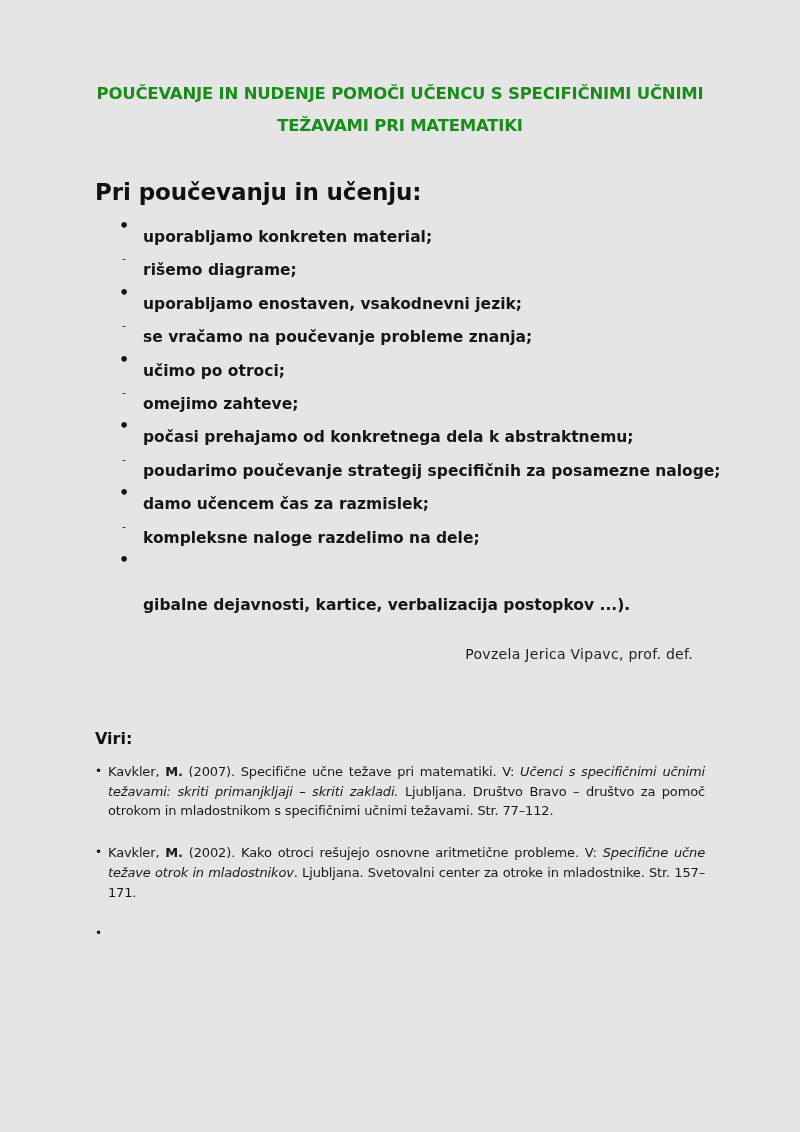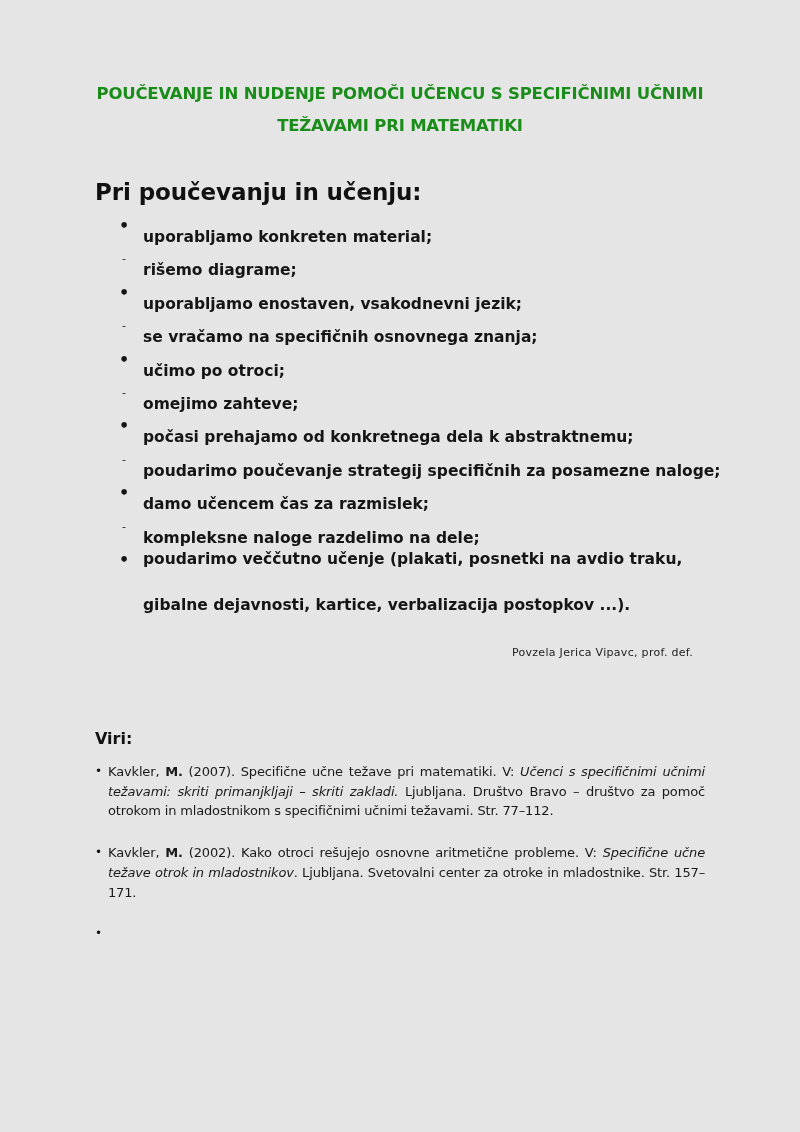--- a/index.html
+++ b/index.html
@@ -92,21 +92,21 @@
       left: 143px;
       top: 12px;
     }
     .author {
       position: absolute;
       left: 400px;
       width: 293px;
       top: 646px;
       text-align: right;
       font-family: "DejaVu Sans", sans-serif;
-      font-size: 11px;
+      font-size: 14px;
       color: #222222;
       letter-spacing: 0.3px;
       white-space: nowrap;
     }
     .refs-heading {
       position: absolute;
       left: 95px;
       top: 729px;
       font-weight: bold;
       font-size: 16px;
@@ -171,21 +171,21 @@
     <li class="teach-item">
       <span class="marker dash">-</span>
       <span class="item-text">rišemo diagrame;</span>
     </li>
     <li class="teach-item">
       <span class="marker bullet">•</span>
       <span class="item-text">uporabljamo enostaven, vsakodnevni jezik;</span>
     </li>
     <li class="teach-item">
       <span class="marker dash">-</span>
-      <span class="item-text">se vračamo na specifičnih osnovnega znanja;</span>
+      <span class="item-text">se vračamo na poučevanje probleme znanja;</span>
     </li>
     <li class="teach-item">
       <span class="marker bullet">•</span>
       <span class="item-text">učimo po otroci;</span>
     </li>
     <li class="teach-item">
       <span class="marker dash">-</span>
       <span class="item-text">omejimo zahteve;</span>
     </li>
     <li class="teach-item">
@@ -199,21 +199,20 @@
     <li class="teach-item">
       <span class="marker bullet">•</span>
       <span class="item-text">damo učencem čas za razmislek;</span>
     </li>
     <li class="teach-item">
       <span class="marker dash">-</span>
       <span class="item-text">kompleksne naloge razdelimo na dele;</span>
     </li>
     <li class="teach-item two-line">
       <span class="marker bullet">•</span>
-      <span class="item-text" style="top:0;">poudarimo veččutno učenje (plakati, posnetki na avdio traku,</span>
       <span class="item-text" style="top:46px;text-align:center;">gibalne dejavnosti, kartice, verbalizacija postopkov ...).</span>
     </li>
   </ul>
 
   <div class="author">Povzela Jerica Vipavc, prof. def.</div>
 
   <div class="refs-heading">Viri:</div>
 
   <ul class="refs-list">
     <li class="ref-item">

